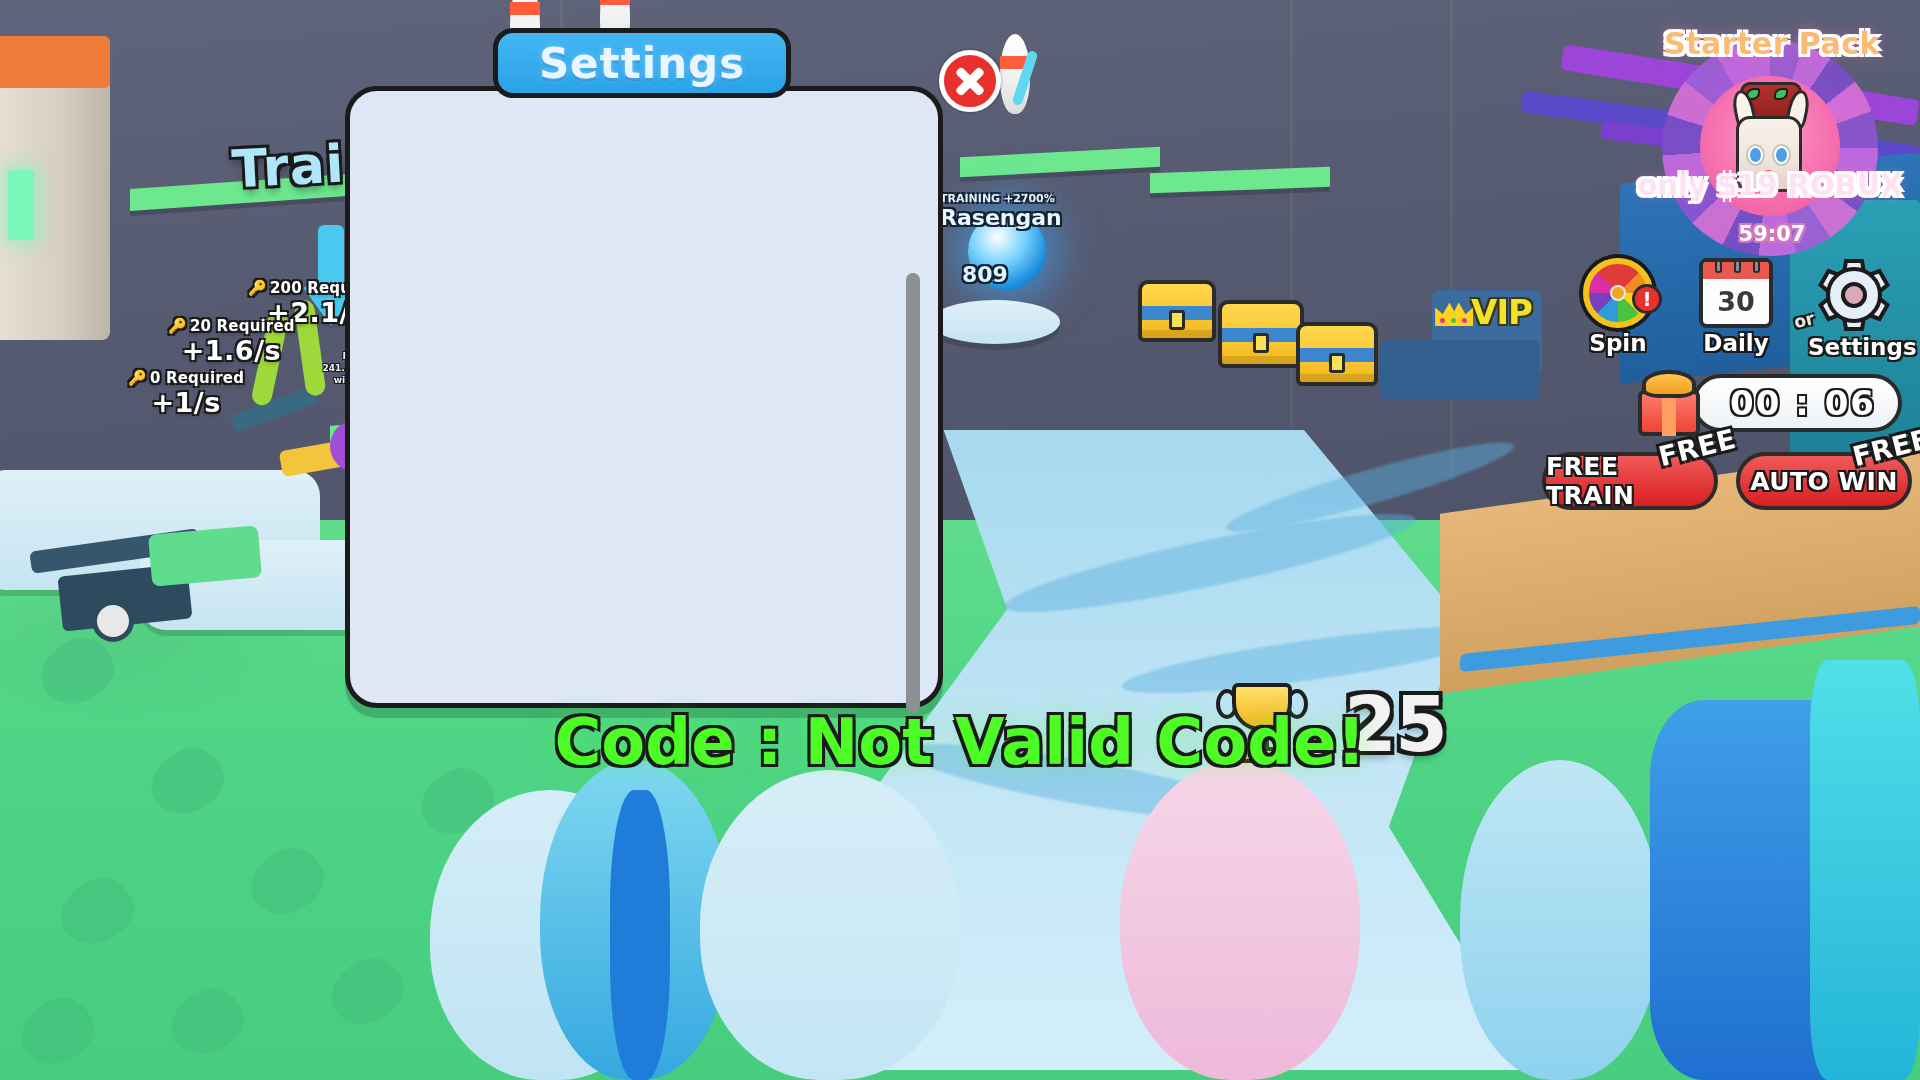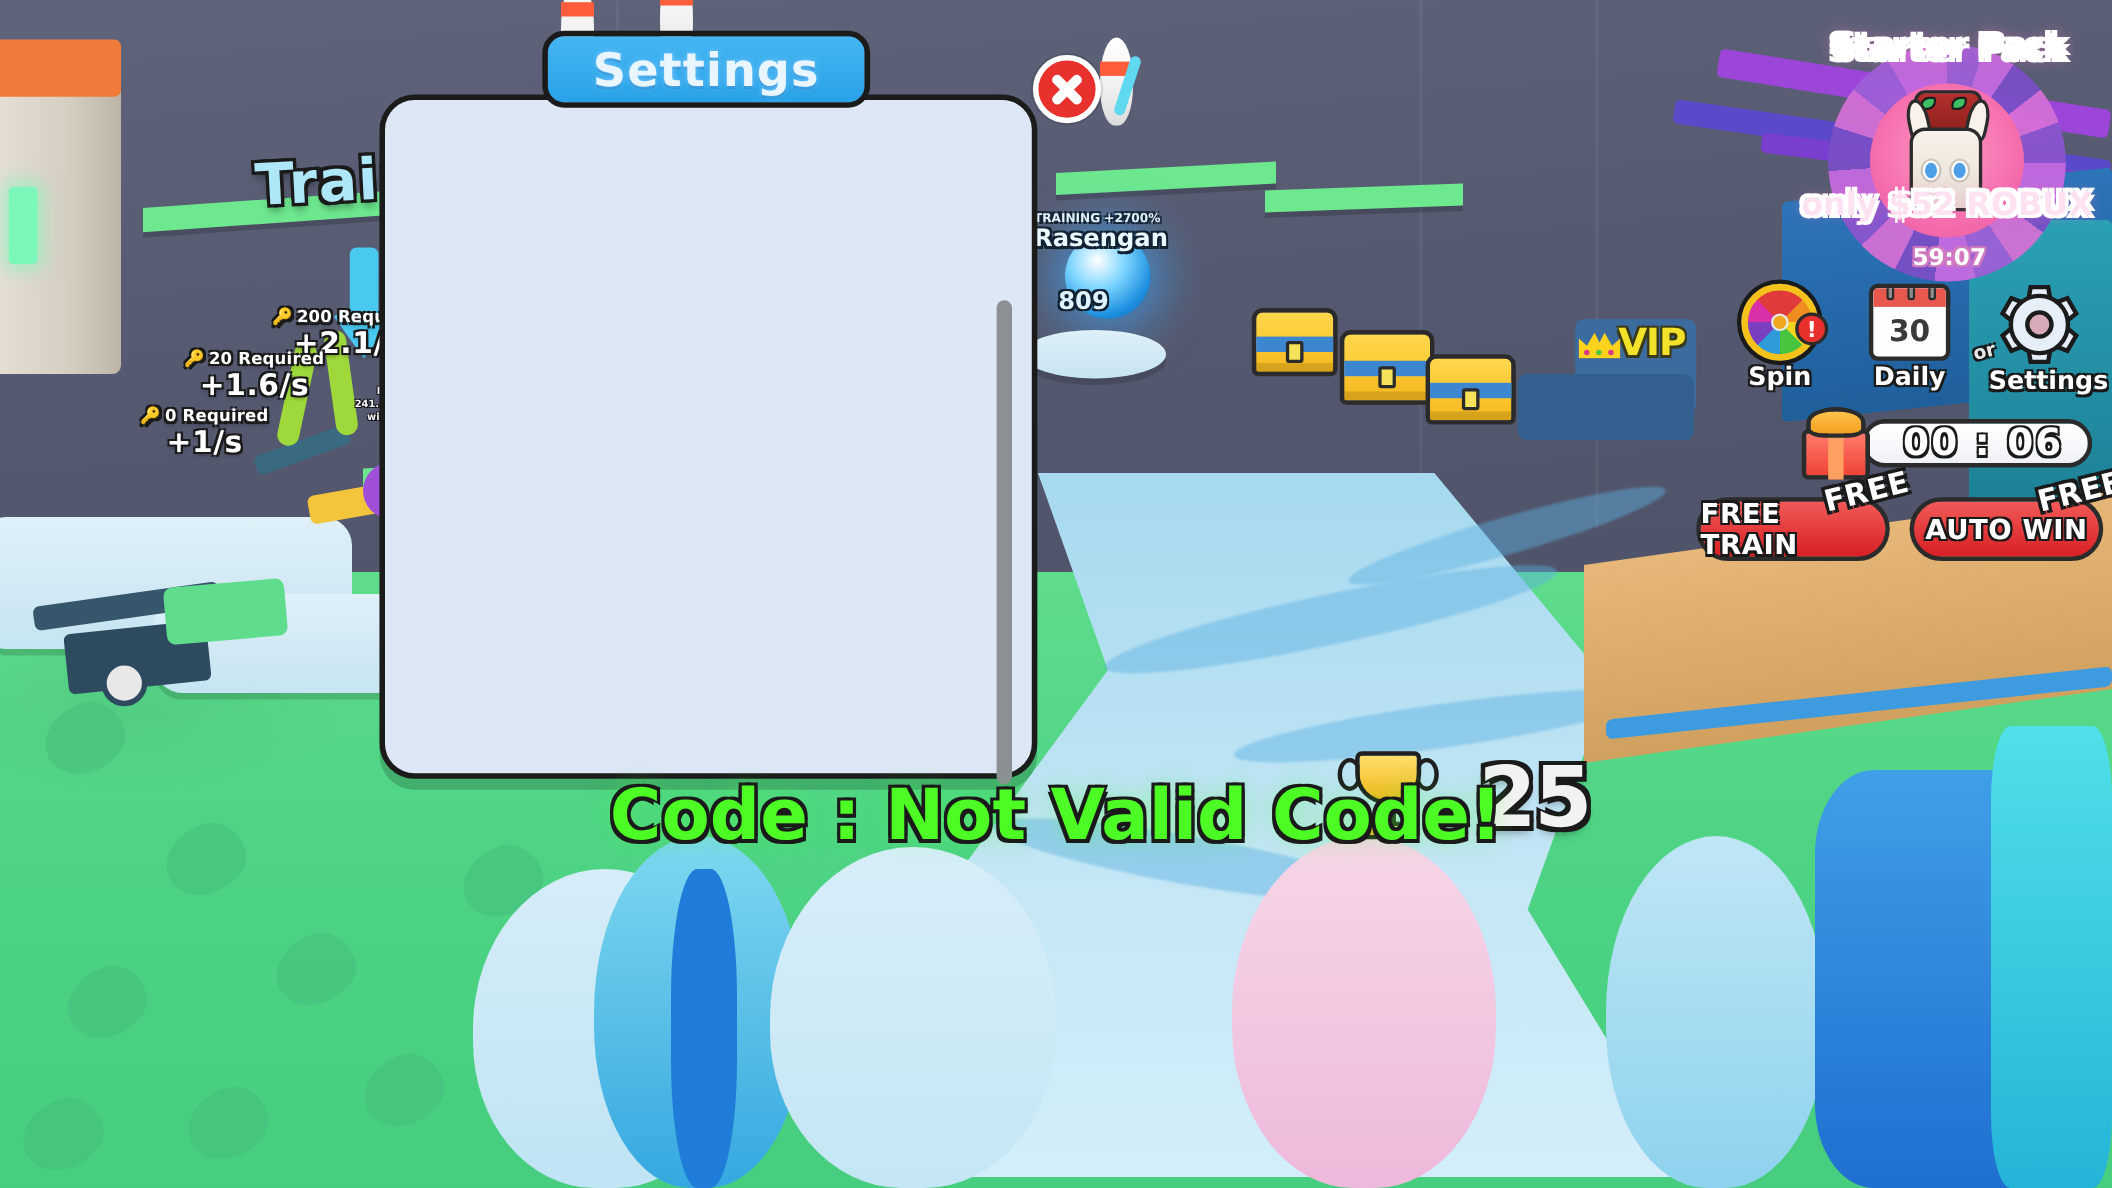--- a/index.html
+++ b/index.html
@@ -191,21 +191,21 @@
   .sp-pet .hat {
     position:absolute; left:18px; top:-4px; width:62px; height:40px;
     background:linear-gradient(180deg,#b4302c,#8f201d);
     border:3px solid #2b2b2b; border-radius:10px 10px 4px 4px;
   }
   .sp-pet .holly { position:absolute; top:2px; width:14px; height:12px; border-radius:60% 20% 60% 20%;
     background:#3fbf63; border:2px solid #1d1d1d; }
 
   .sp-title {
     position:absolute; left:0; right:0; top:0; text-align:center;
-    font-size:30px; font-weight:bold; color:#ffffff; letter-spacing:.5px;
+    font-size:30px; font-weight:bold; color:#fdba74; letter-spacing:.5px;
     text-shadow:-3px -3px 0 #fff,3px -3px 0 #fff,-3px 3px 0 #fff,3px 3px 0 #fff,
                 0 0 14px rgba(255,120,200,.8);
   }
   .sp-price {
     position:absolute; left:-10px; right:-6px; top:142px; text-align:center;
     font-size:29px; font-weight:bold; color:#ffe2f2;
     text-shadow:-3px -3px 0 #fff,3px -3px 0 #fff,-3px 3px 0 #fff,3px 3px 0 #fff,
                 0 0 12px rgba(255,120,200,.7);
   }
   .sp-timer {
@@ -286,21 +286,21 @@
     border:4px solid #2b2b2b;
   }
   .gift-box .vstripe { position:absolute; left:50%; top:22px; margin-left:-7px; width:14px; height:46px;
     background:#ff9f62; }
   .gift-box .bow {
     position:absolute; left:10px; top:2px; width:54px; height:28px;
     background:linear-gradient(180deg,#ffc44d,#f2a020);
     border:4px solid #2b2b2b; border-radius:50% 50% 30% 30%;
   }
   .timer-pill {
-    margin-left:-14px; min-width:200px; height:44px; border-radius:29px;
+    margin-left:-14px; min-width:200px; height:58px; border-radius:29px;
     background:linear-gradient(180deg,#ffffff 0%,#eef2f6 100%);
     border:4px solid #2b2b2b;
     display:flex; align-items:center; justify-content:center;
     font-size:34px; font-weight:bold; color:#fff; letter-spacing:2px;
     text-shadow:-2px -2px 0 #1a1a1a,2px -2px 0 #1a1a1a,-2px 2px 0 #1a1a1a,2px 2px 0 #1a1a1a;
     padding:0 22px 0 34px;
   }
 
   
   .auto-row { position:absolute; right:8px; top:452px; display:flex; gap:18px; }
@@ -562,21 +562,21 @@
       <div class="holly" style="left:24px;"></div>
       <div class="holly" style="left:52px;"></div>
       <div class="ear l"></div>
       <div class="ear r"></div>
       <div class="head"></div>
       <div class="eye l"></div>
       <div class="eye r"></div>
       <div class="nose"></div>
     </div>
     <div class="sp-title">Starter Pack</div>
-    <div class="sp-price">only $52 ROBUX</div>
+    <div class="sp-price">only $19 ROBUX</div>
     <div class="sp-timer">59:07</div>
   </div>
 
   <div class="vip-badge">
     <div class="crown">
       <div class="gem" style="left:5px;background:#d83a8a;"></div>
       <div class="gem" style="left:16px;background:#4fc63f;"></div>
       <div class="gem" style="left:27px;background:#d83a8a;"></div>
     </div>
     <div class="vip-text">VIP</div>

